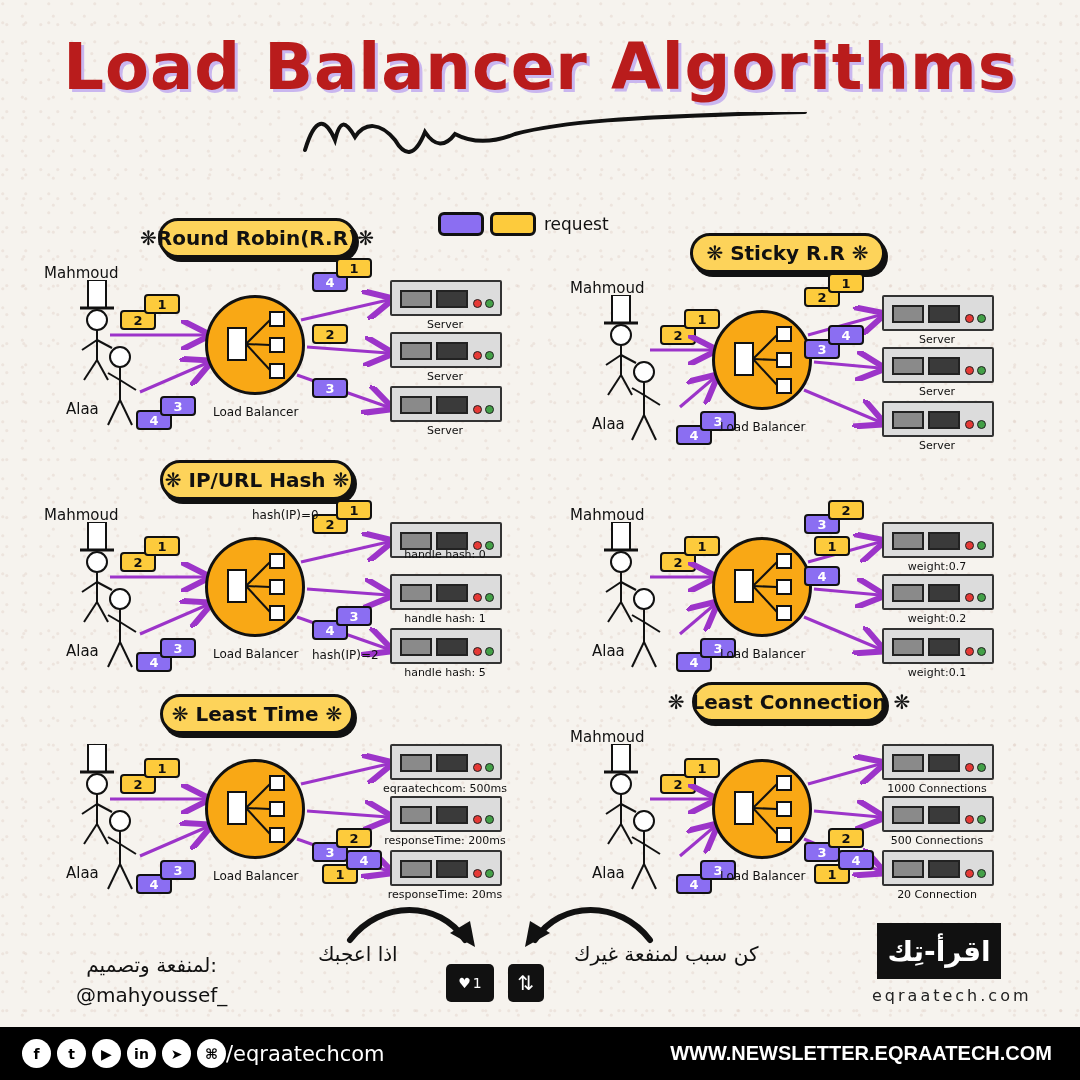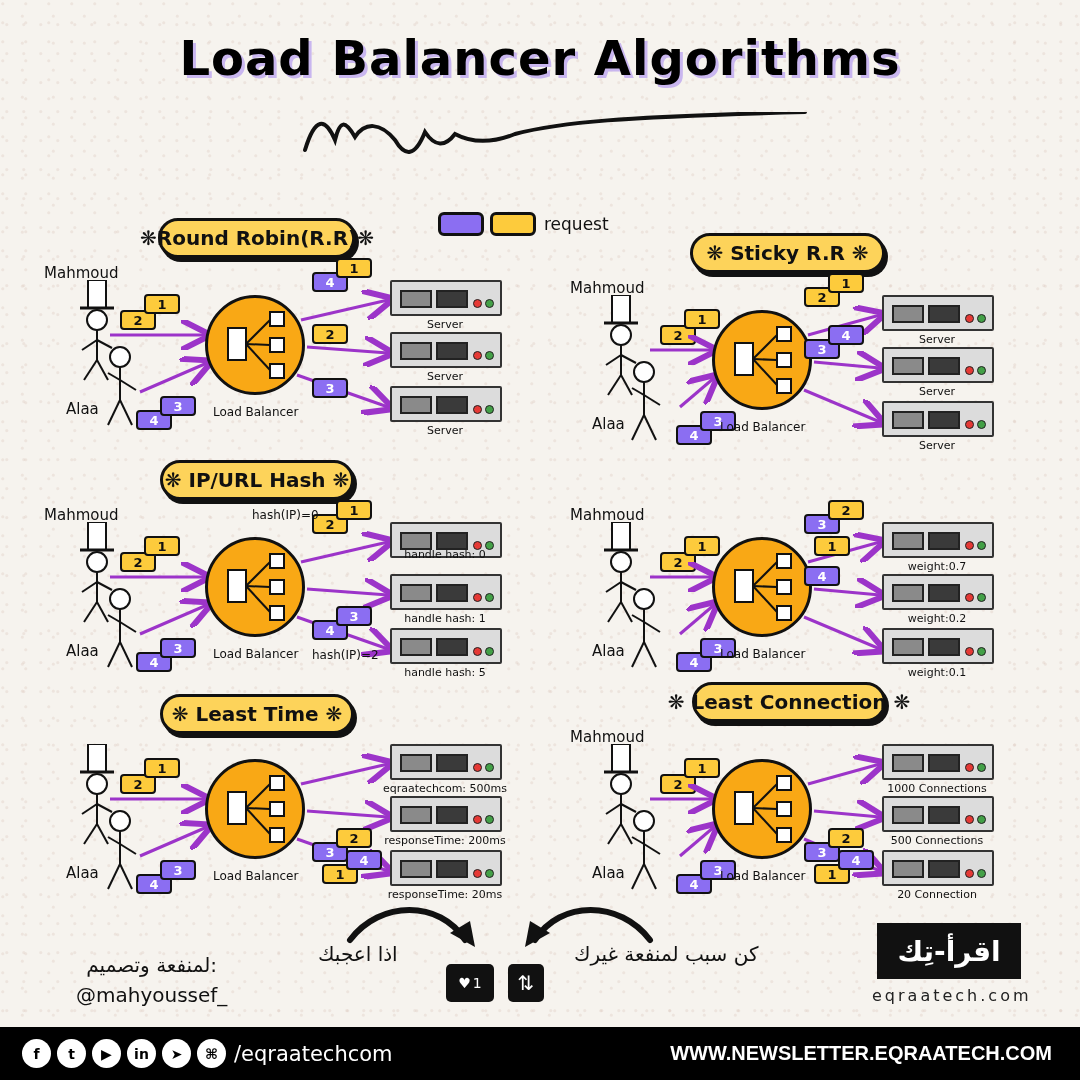--- a/index.html
+++ b/index.html
@@ -10,22 +10,22 @@
       radial-gradient(circle at 12% 20%, rgba(220,200,190,0.35) 0 1px, transparent 2px),
       radial-gradient(circle at 72% 60%, rgba(220,200,190,0.35) 0 1px, transparent 2px),
       radial-gradient(circle at 40% 85%, rgba(220,200,190,0.35) 0 1px, transparent 2px);
     background-size: 23px 19px, 31px 27px, 17px 29px;
     font-family: "DejaVu Sans", sans-serif;
     color: #111;
     position: relative;
   }
   .title {
     position: absolute; left: 0; top: 30px; width: 1080px; text-align: center;
-    font-family: "DejaVu Sans", sans-serif; font-weight: bold; font-size: 48px;
-    letter-spacing: 1px; color: #000000;
+    font-family: "DejaVu Sans", sans-serif; font-weight: bold; font-size: 64px;
+    letter-spacing: 1px; color: #b91c1c;
     text-shadow: 3px 3px 0 #c9b6ef;
   }
   .squiggle { position: absolute; left: 300px; top: 112px; }
 
   .legend { position: absolute; left: 438px; top: 212px; display: flex; align-items: center; gap: 6px; }
   .legend .sw { width: 46px; height: 24px; border: 3px solid #111; border-radius: 6px; }
   .legend .purple { background: #8b6ef2; }
   .legend .yellow { background: #fdcb3c; }
   .legend .lbl { font-size: 17px; margin-left: 2px; }
 
@@ -62,29 +62,29 @@
   .note { position: absolute; font-size: 12px; }
   svg.arrows { position: absolute; left: 0; top: 0; overflow: visible; }
 
   .credit { position: absolute; left: 76px; top: 950px; text-align: center; font-size: 20px; line-height: 30px; }
   .cta-left { position: absolute; left: 318px; top: 942px; font-size: 20px; }
   .cta-right { position: absolute; left: 574px; top: 942px; font-size: 20px; }
   .like-box { position: absolute; left: 446px; top: 964px; width: 48px; height: 38px; background: #111; border-radius: 5px; color: #fff;
     display: flex; align-items: center; justify-content: center; font-size: 14px; gap: 2px; }
   .rt-box { position: absolute; left: 508px; top: 964px; width: 36px; height: 38px; background: #111; border-radius: 5px; color: #fff;
     display: flex; align-items: center; justify-content: center; font-size: 20px; }
-  .logo-box { position: absolute; left: 877px; top: 923px; width: 144px; height: 56px; background: #111; color: #fff;
+  .logo-box { position: absolute; left: 877px; top: 923px; width: 124px; height: 56px; background: #111; color: #fff;
     display: flex; align-items: center; justify-content: center; font-size: 28px; font-weight: bold; }
   .logo-url { position: absolute; left: 872px; top: 986px; font-size: 16px; letter-spacing: 3px; color: #222; }
 
   .footer { position: absolute; left: 0; top: 1027px; width: 1080px; height: 53px; background: #000; color: #fff; display: flex; align-items: center; }
   .socials { display: flex; gap: 6px; margin-left: 22px; align-items: center; }
   .soc { width: 29px; height: 29px; border-radius: 50%; background: #fff; color: #000; font-size: 14px; font-weight: bold;
     display: flex; align-items: center; justify-content: center; }
-  .handle { margin-left: 8px; font-size: 21px; }
+  .handle { margin-left: 0; font-size: 21px; }
   .newsletter { margin-left: auto; margin-right: 28px; font-size: 20px; font-weight: bold; font-family: "Liberation Sans", sans-serif; }
 </style>
 </head>
 <body>
 
 <div class="title">Load Balancer Algorithms</div>
 <svg class="squiggle" width="520" height="50" viewBox="0 0 520 50">
   <path d="M5 38 C15 5,25 5,35 28 C40 8,45 8,55 25 C65 10,80 10,95 28 C105 45,115 45,125 20 C135 35,145 35,155 22 C170 30,190 32,215 22 C260 10,320 5,505 0" fill="none" stroke="#111" stroke-width="4" stroke-linecap="round"></path>
 </svg>
 

